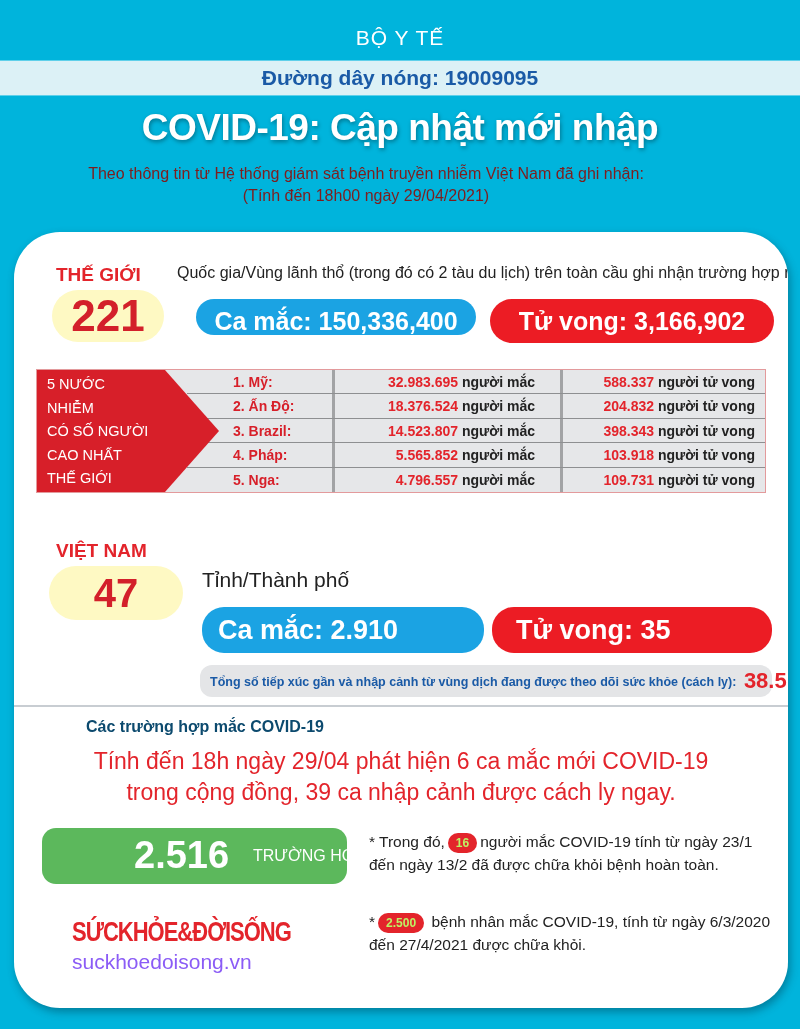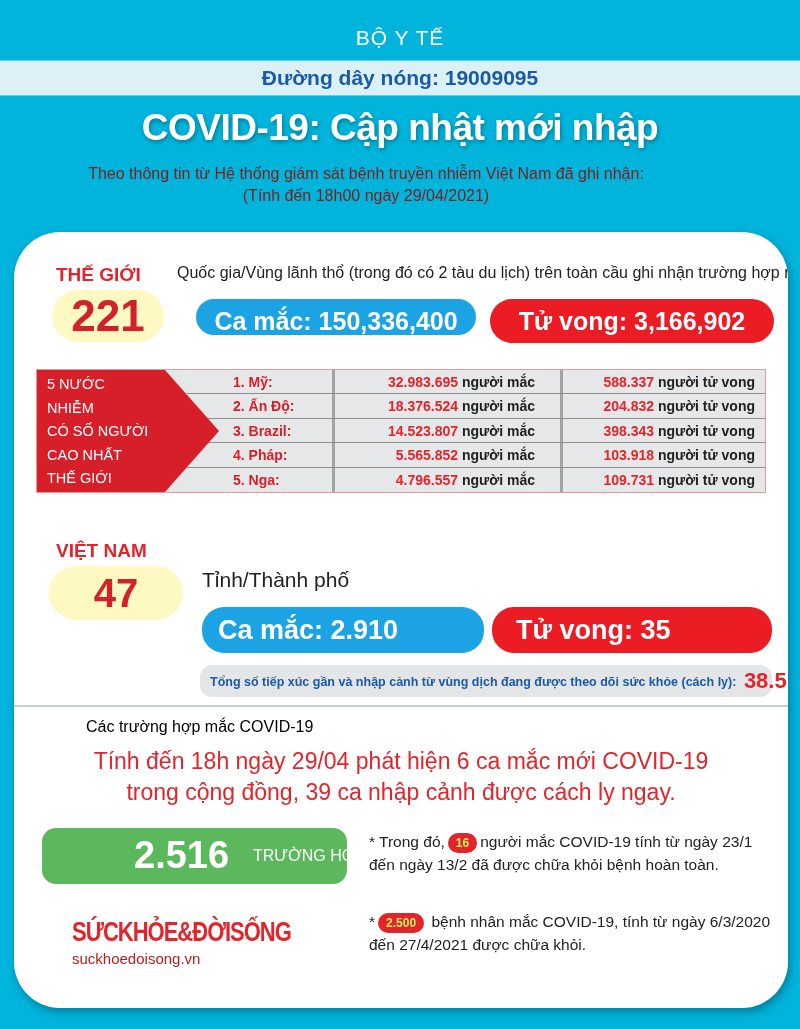--- a/index.html
+++ b/index.html
@@ -84,21 +84,21 @@
 
     .contact-bar {
       position: absolute; left: 186px; top: 433px; width: 572px; height: 32px;
       background: #e4e5e7; border-radius: 12px;
       font-size: 12.5px; font-weight: bold; color: #1a5aa6; line-height: 32px;
       padding-left: 10px; white-space: nowrap;
     }
     .contact-number { color: #e3242b; font-size: 22px; margin-left: 4px; vertical-align: -2px; }
 
     .cases-heading {
-      position: absolute; left: 72px; top: 486px; color: #000000; font-weight: normal; font-size: 16px;
+      position: absolute; left: 72px; top: 486px; color: #0c4a6e; font-weight: bold; font-size: 16px;
     }
     .news-text {
       position: absolute; left: 0; top: 514px; width: 774px; text-align: center;
       color: #e3242b; font-size: 23px; line-height: 31px;
     }
     .recovered-pill {
       position: absolute; left: 28px; top: 596px; width: 305px; height: 56px;
       background: #5cb85c; border-radius: 14px; color: #fff; white-space: nowrap;
     }
     .recovered-label { position: absolute; left: 15px; top: 20px; font-size: 12px; font-weight: bold; margin-top: 48px; }
@@ -114,21 +114,21 @@
     }
 
     .logo {
       position: absolute; left: 58px; top: 690px; width: 220px;
     }
     .logo-brand {
       display: block; color: #e3242b; font-weight: bold; font-size: 22px;
       font-family: "Liberation Sans Narrow", "Liberation Sans", sans-serif;
       letter-spacing: -1px; transform: scaleY(1.25); transform-origin: left bottom;
     }
-    .logo-url { display: block; color: #b91c1c; font-size: 15px; margin-top: 2px; }
+    .logo-url { display: block; color: #8b5cf6; font-size: 21px; margin-top: 2px; }
   </style>
 </head>
 <body>
 
 <div class="header-ministry">BỘ Y TẾ</div>
 <div class="hotline-band">Đường dây nóng: 19009095</div>
 <div class="main-title">COVID-19: Cập nhật mới nhập</div>
 <div class="subtitle">
   <div>Theo thông tin từ Hệ thống giám sát bệnh truyền nhiễm Việt Nam đã ghi nhận:</div>
   <div>(Tính đến 18h00 ngày 29/04/2021)</div>

